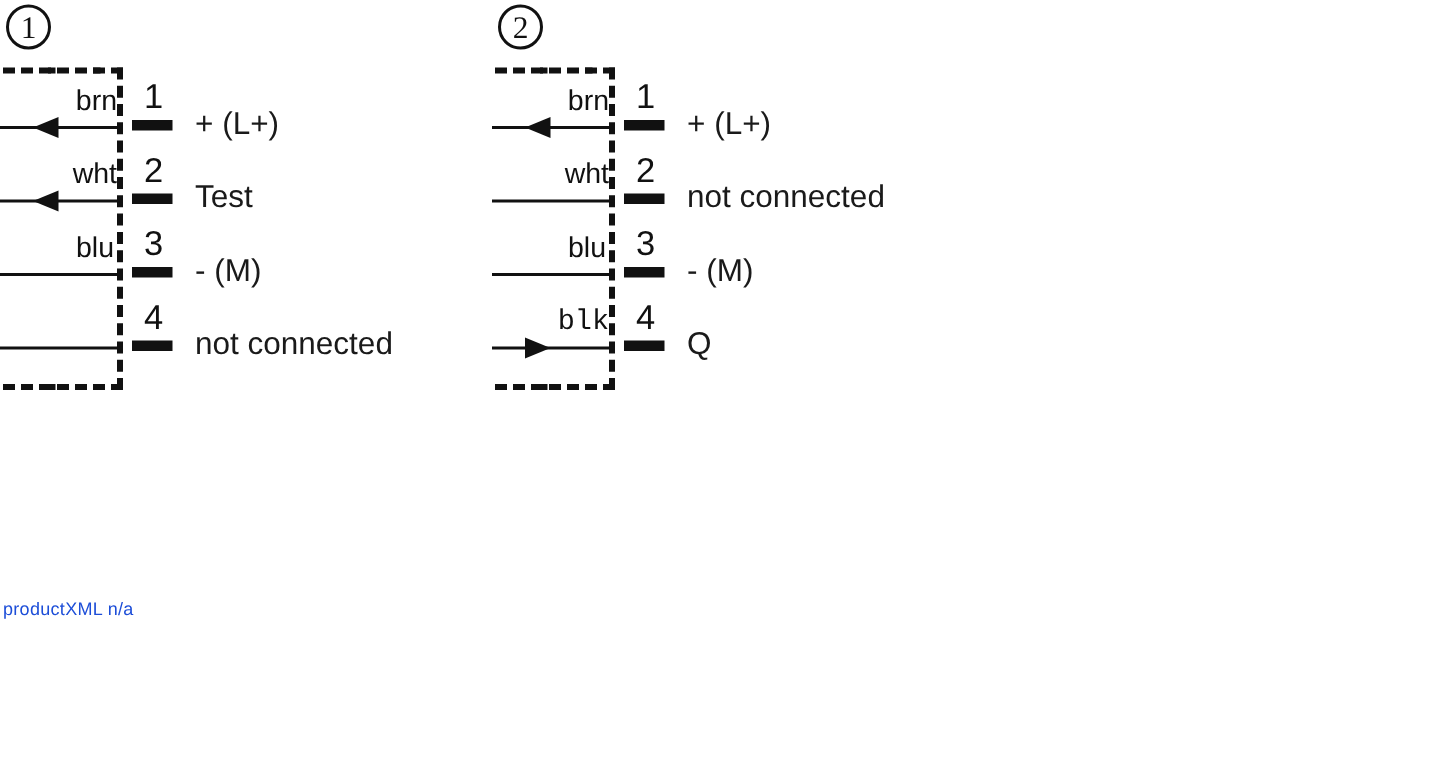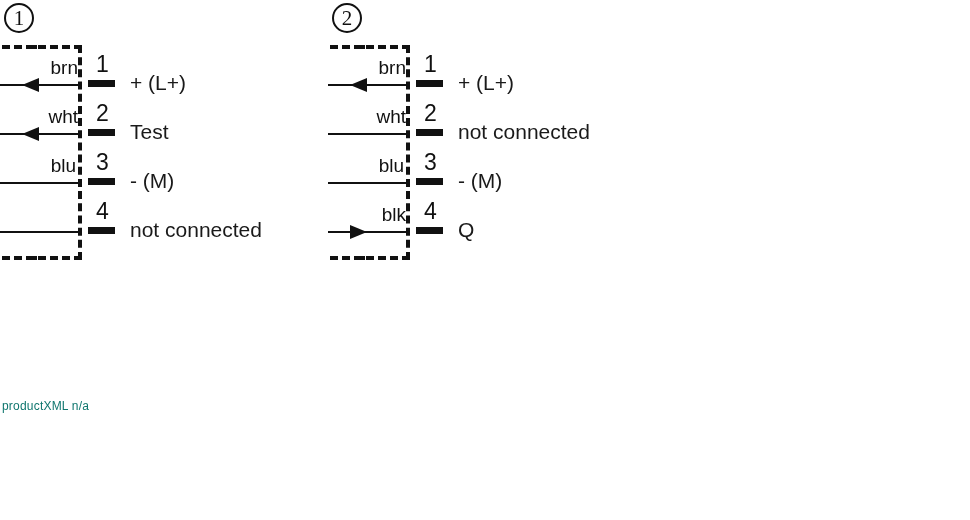--- a/index.html
+++ b/index.html
@@ -133,21 +133,21 @@
     color: #1a1a1a;
     white-space: nowrap;
   }
 
   .watermark {
     position: absolute;
     left: 2px;
     top: 399px;
     font-size: 12px;
     line-height: 14px;
-    color: #0f766e;
+    color: #1d4ed8;
     letter-spacing: 0.2px;
     white-space: nowrap;
     text-align: center;
   }
 </style>
 </head>
 <body>
 
 <div class="canvas">
 
@@ -236,21 +236,21 @@
       <div class="wire-line" style="width:82px;"></div>
       <div class="wire-name" style="left:38px;width:38px;">blu</div>
       <div class="pin-num" style="left:96px;">3</div>
       <div class="terminal" style="left:88px;width:27px;"></div>
       <div class="func-label" style="left:130px;">- (M)</div>
     </div>
 
     <div class="row" style="top:194px;width:560px;">
       <div class="wire-line" style="width:82px;"></div>
       <div class="arrow arrow-right" style="left:22px;"></div>
-      <div class="wire-name" style="left:40px;width:38px;">blk</div>
+      <div class="wire-name" style="left:40px;width:38px;font-family:Liberation Mono, monospace;">blk</div>
       <div class="pin-num" style="left:96px;">4</div>
       <div class="terminal" style="left:88px;width:27px;"></div>
       <div class="func-label" style="left:130px;">Q</div>
     </div>
 
   </div>
 
   <div class="watermark">productXML  n/a</div>
 
 </div>

